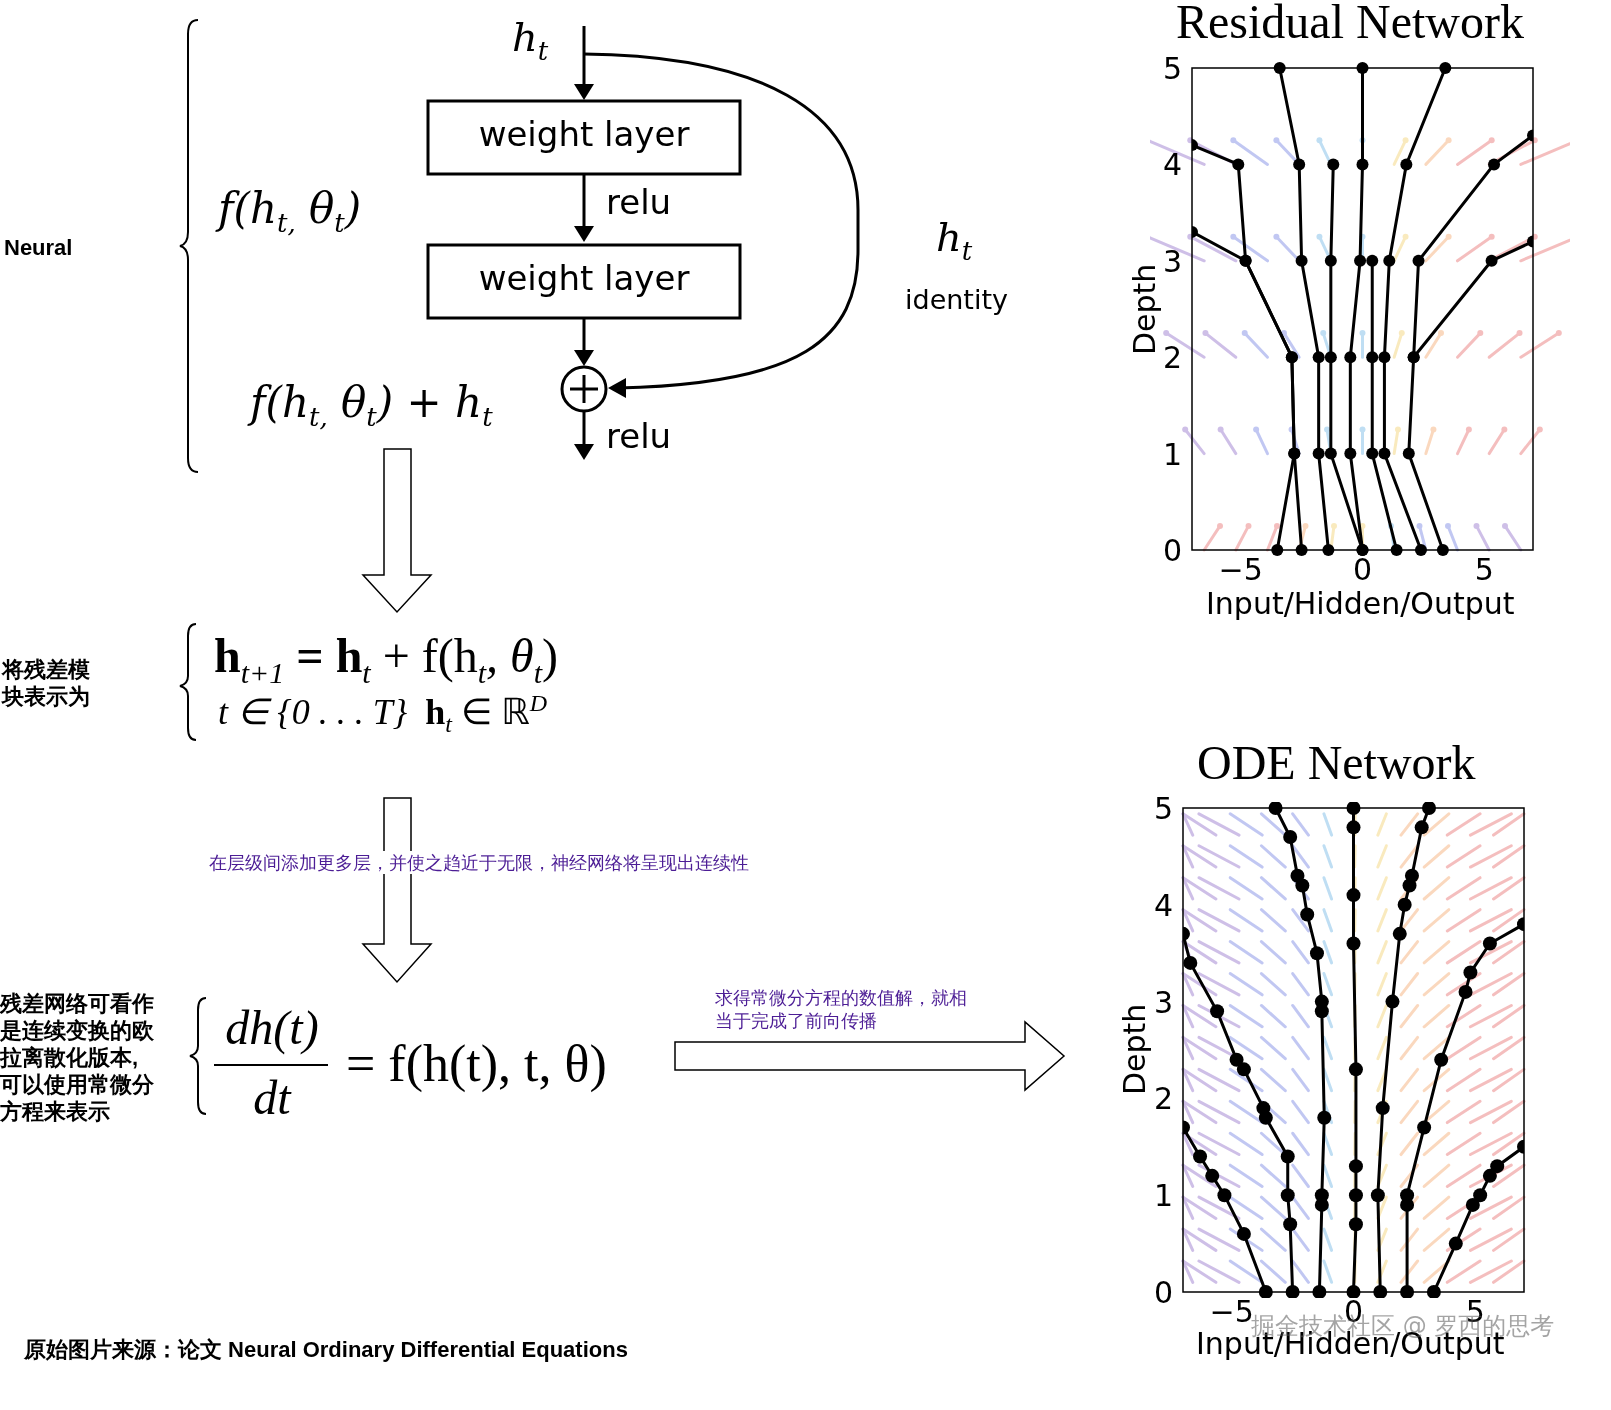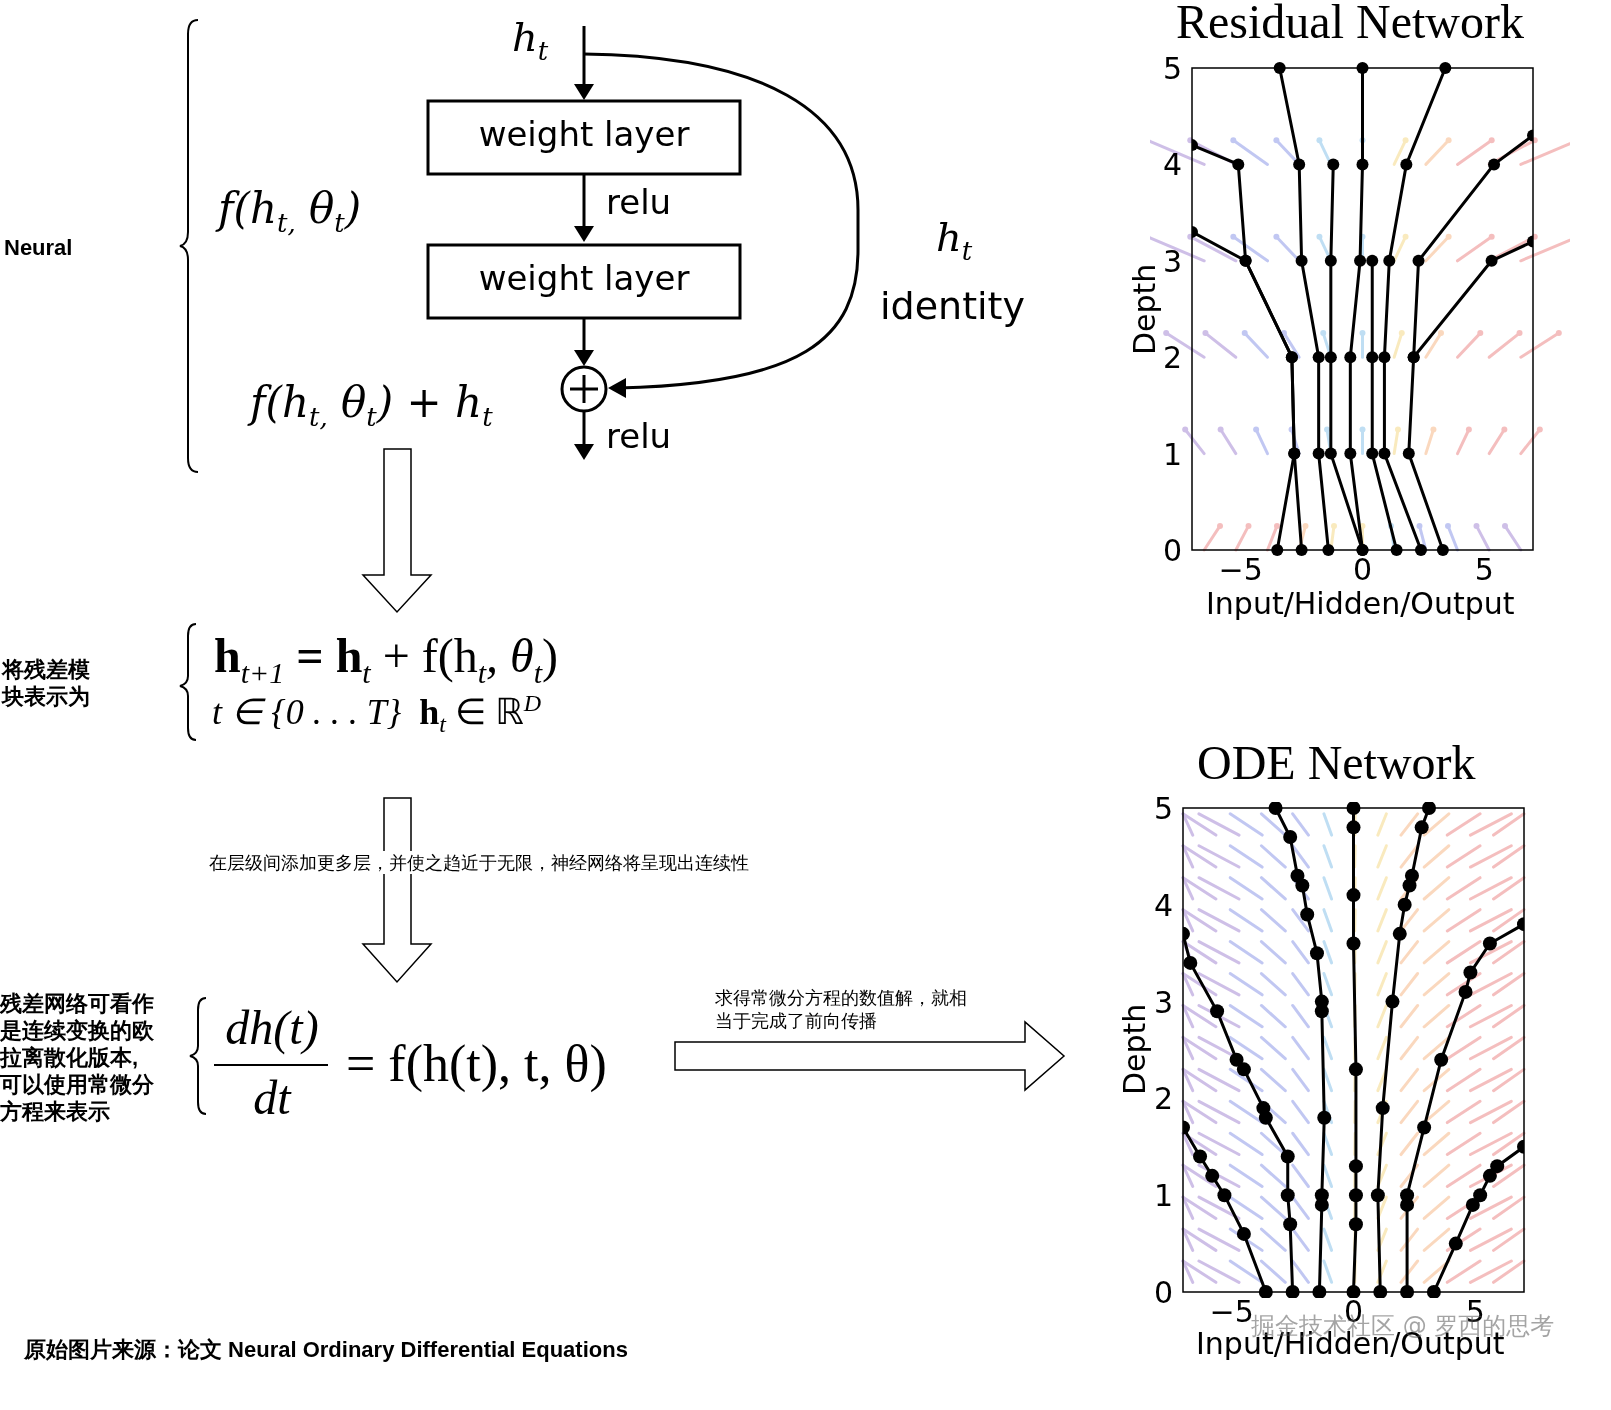--- a/index.html
+++ b/index.html
@@ -2,21 +2,21 @@
 <html><head>
 <meta charset="utf-8">
 <style>
   html, body { margin: 0; padding: 0; background: #ffffff; }
   body { width: 1611px; height: 1410px; position: relative; overflow: hidden;
          font-family: "DejaVu Sans", sans-serif; color: #000; }
   .abs { position: absolute; }
   .side-label { font-family: "Liberation Sans", sans-serif; font-weight: bold; font-size: 22px; line-height: 27px; white-space: pre-line; }
   .math { font-family: "DejaVu Serif", serif; font-style: italic; }
   .cm { font-family: "Liberation Serif", serif; }
-  .note { font-family: "DejaVu Sans", sans-serif; font-size: 18px; color: #000000; white-space: pre-line; line-height: 23px; }
+  .note { font-family: "DejaVu Sans", sans-serif; font-size: 18px; color: #4c1d95; white-space: pre-line; line-height: 23px; }
   .box-label { font-family: "DejaVu Sans", sans-serif; font-size: 34px; }
   .plot-title { font-family: "Liberation Serif", serif; font-size: 48px; white-space: nowrap; }
   .axis-label { font-family: "DejaVu Sans", sans-serif; font-size: 30px; white-space: nowrap; }
   svg text { font-family: "DejaVu Sans", sans-serif; }
   .watermark { font-family: "DejaVu Sans", sans-serif; font-size: 24px; color: rgba(90,90,90,0.55); white-space: nowrap; }
   .footer { font-family: "Liberation Sans", sans-serif; font-weight: bold; font-size: 22px; white-space: nowrap; }
 </style>
 </head>
 <body>
 
@@ -65,27 +65,27 @@
   <line x1="570" y1="389" x2="598" y2="389" stroke="#000" stroke-width="3"></line>
   <line x1="584" y1="375" x2="584" y2="403" stroke="#000" stroke-width="3"></line>
 </svg>
 
 <div class="abs math" style="left:512px;top:14px;font-size:40px;"><span>h</span><sub style="font-size:26px;">t</sub></div>
 <div class="abs box-label" style="left:428px;top:114px;width:312px;text-align:center;">weight layer</div>
 <div class="abs box-label" style="left:606px;top:182px;">relu</div>
 <div class="abs box-label" style="left:428px;top:258px;width:312px;text-align:center;">weight layer</div>
 <div class="abs box-label" style="left:606px;top:416px;">relu</div>
 <div class="abs math" style="left:936px;top:214px;font-size:40px;"><span>h</span><sub style="font-size:26px;">t</sub></div>
-<div class="abs box-label" style="left:880px;top:284px;font-size:38px;">identity</div>
+<div class="abs box-label" style="left:905px;top:284px;font-size:27px;">identity</div>
 
 <div class="abs math" style="left:218px;top:184px;font-size:42px;white-space:nowrap;"><span>f(h</span><sub style="font-size:26px;">t,</sub><span> θ</span><sub style="font-size:26px;">t</sub><span>)</span></div>
 <div class="abs math" style="left:250px;top:378px;font-size:42px;white-space:nowrap;"><span>f(h</span><sub style="font-size:26px;">t,</sub><span> θ</span><sub style="font-size:26px;">t</sub><span>) + h</span><sub style="font-size:26px;">t</sub></div>
 
 <div class="abs cm" style="left:214px;top:628px;font-size:48px;white-space:nowrap;"><b>h</b><sub style="font-size:30px;font-style:italic;">t+1</sub><b> = h</b><sub style="font-size:30px;font-style:italic;">t</sub><span> + f(h</span><sub style="font-size:30px;font-style:italic;">t</sub><span style="font-style:italic;">, θ</span><sub style="font-size:30px;font-style:italic;">t</sub><span>)</span></div>
-<div class="abs cm" style="left:212px;top:690px;font-size:36px;white-space:nowrap;font-style:italic;"><span>t ∈ {0 . . . T}</span>&nbsp;&nbsp;<b style="font-style:normal;">h</b><sub style="font-size:24px;">t</sub><span style="font-style:normal;"> ∈ ℝ</span><sup style="font-size:24px;">D</sup></div>
+<div class="abs cm" style="left:218px;top:690px;font-size:36px;white-space:nowrap;font-style:italic;"><span>t ∈ {0 . . . T}</span>&nbsp;&nbsp;<b style="font-style:normal;">h</b><sub style="font-size:24px;">t</sub><span style="font-style:normal;"> ∈ ℝ</span><sup style="font-size:24px;">D</sup></div>
 
 <div class="abs note" style="left:209px;top:851px;background:#fff;white-space:nowrap;">在层级间添加更多层，并使之趋近于无限，神经网络将呈现出连续性</div>
 
 <div class="abs cm" style="left:214px;top:1000px;width:116px;text-align:center;font-size:48px;font-style:italic;">dh(t)</div>
 <div class="abs" style="left:214px;top:1064px;width:114px;height:2px;background:#000;"></div>
 <div class="abs cm" style="left:214px;top:1070px;width:116px;text-align:center;font-size:48px;font-style:italic;">dt</div>
 <div class="abs cm" style="left:346px;top:1034px;font-size:52px;white-space:nowrap;">= f(h(t), t, θ)</div>
 
 <div class="abs note" style="left:715px;top:986px;">求得常微分方程的数值解，就相
 当于完成了前向传播</div>

